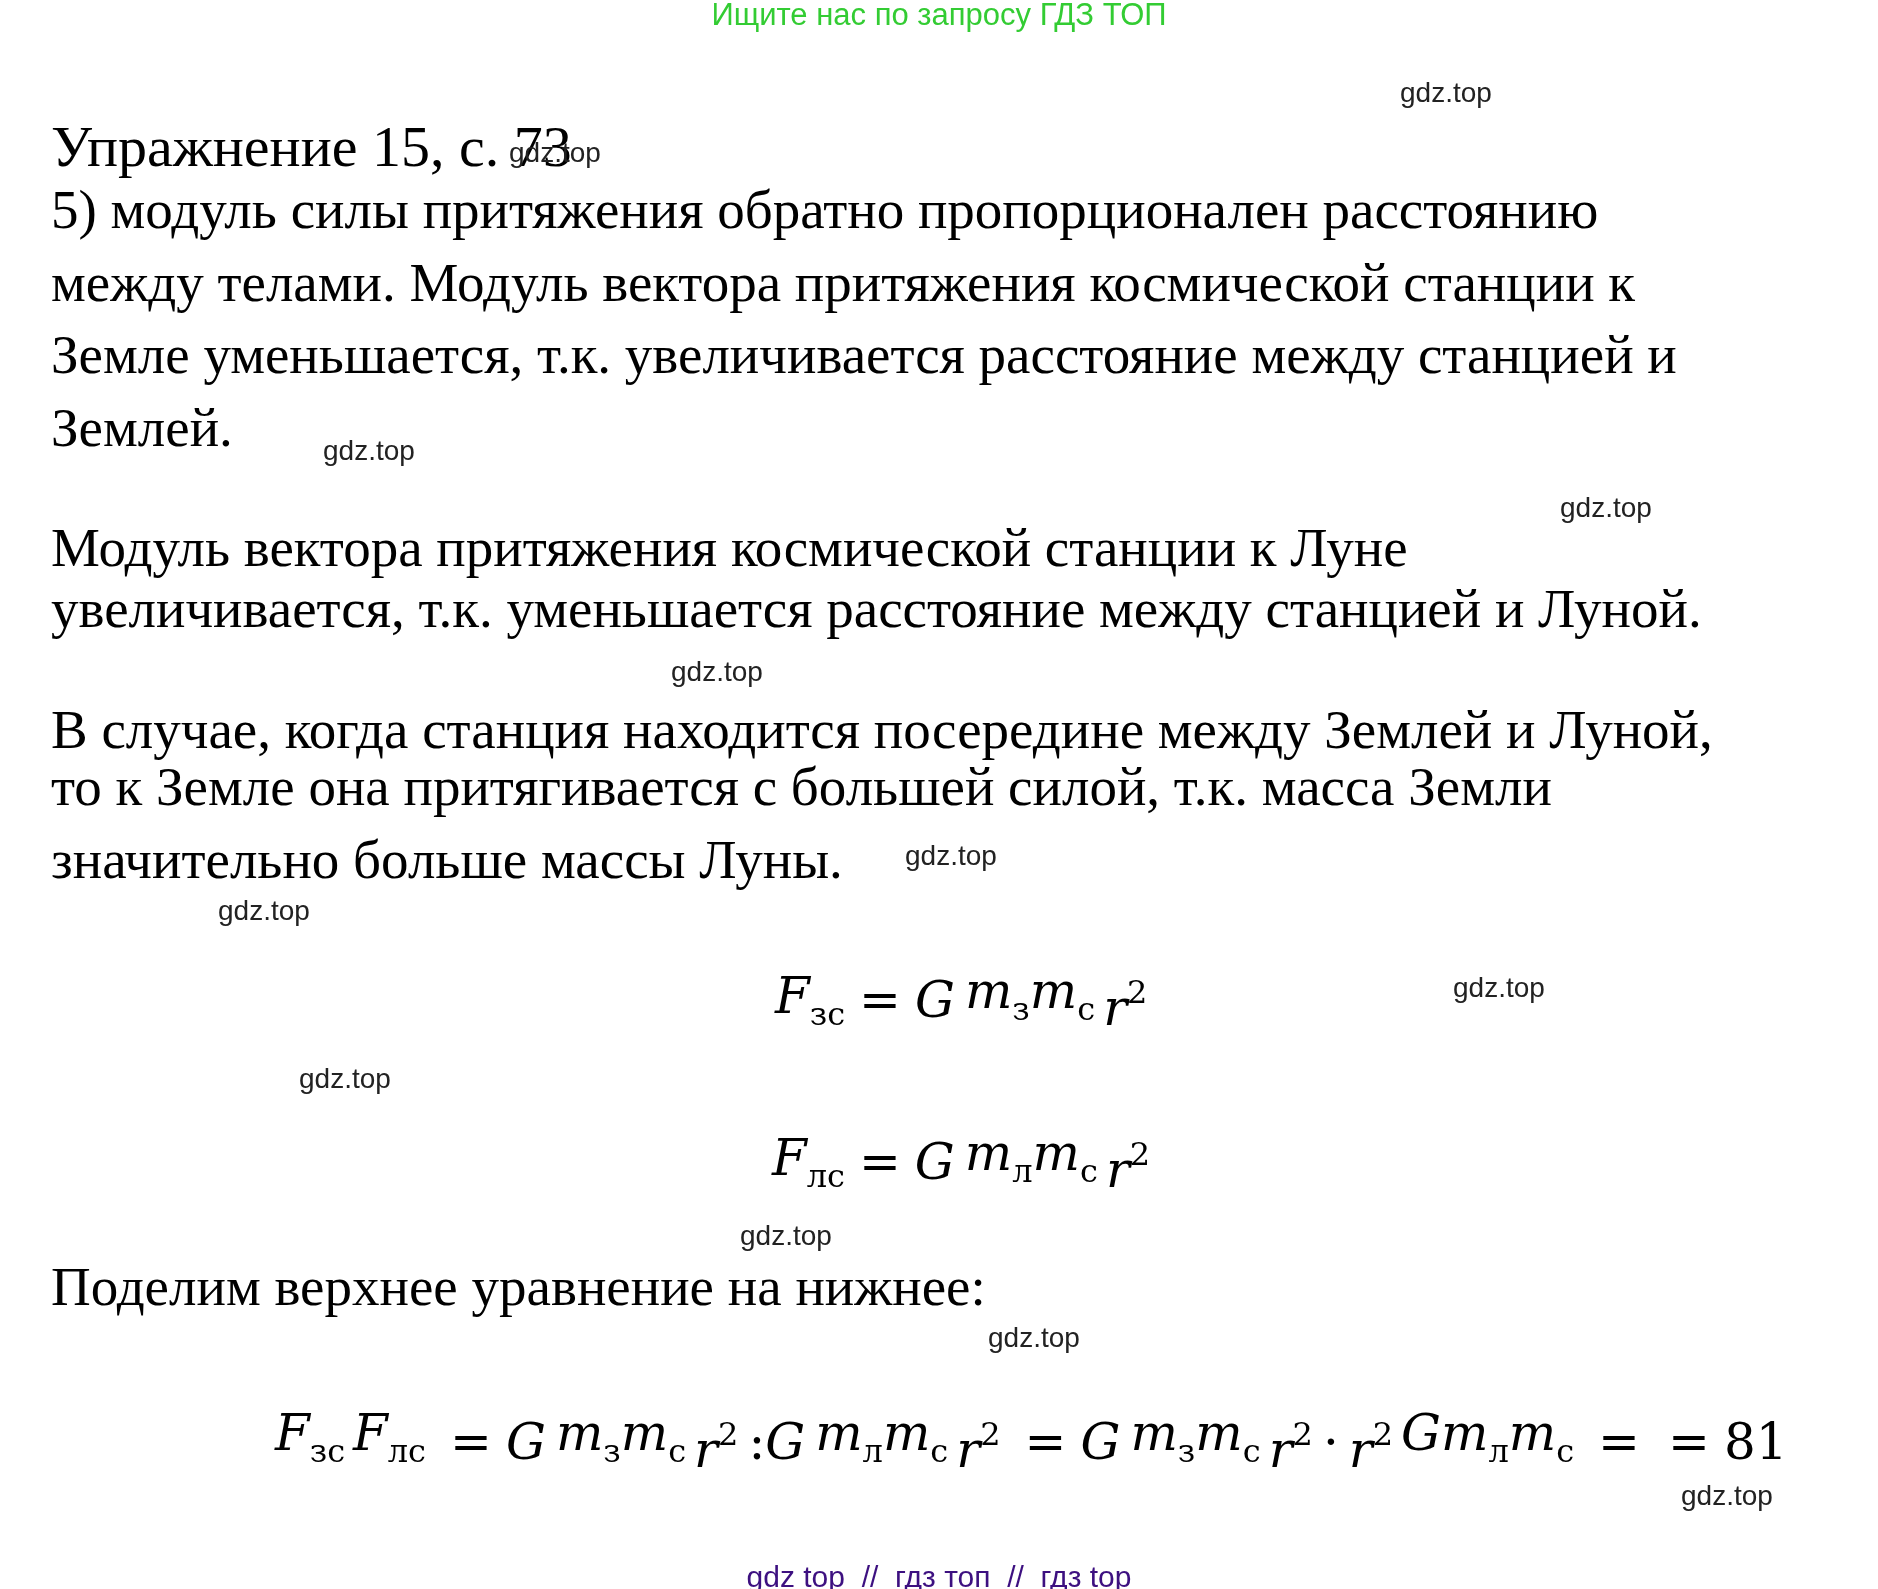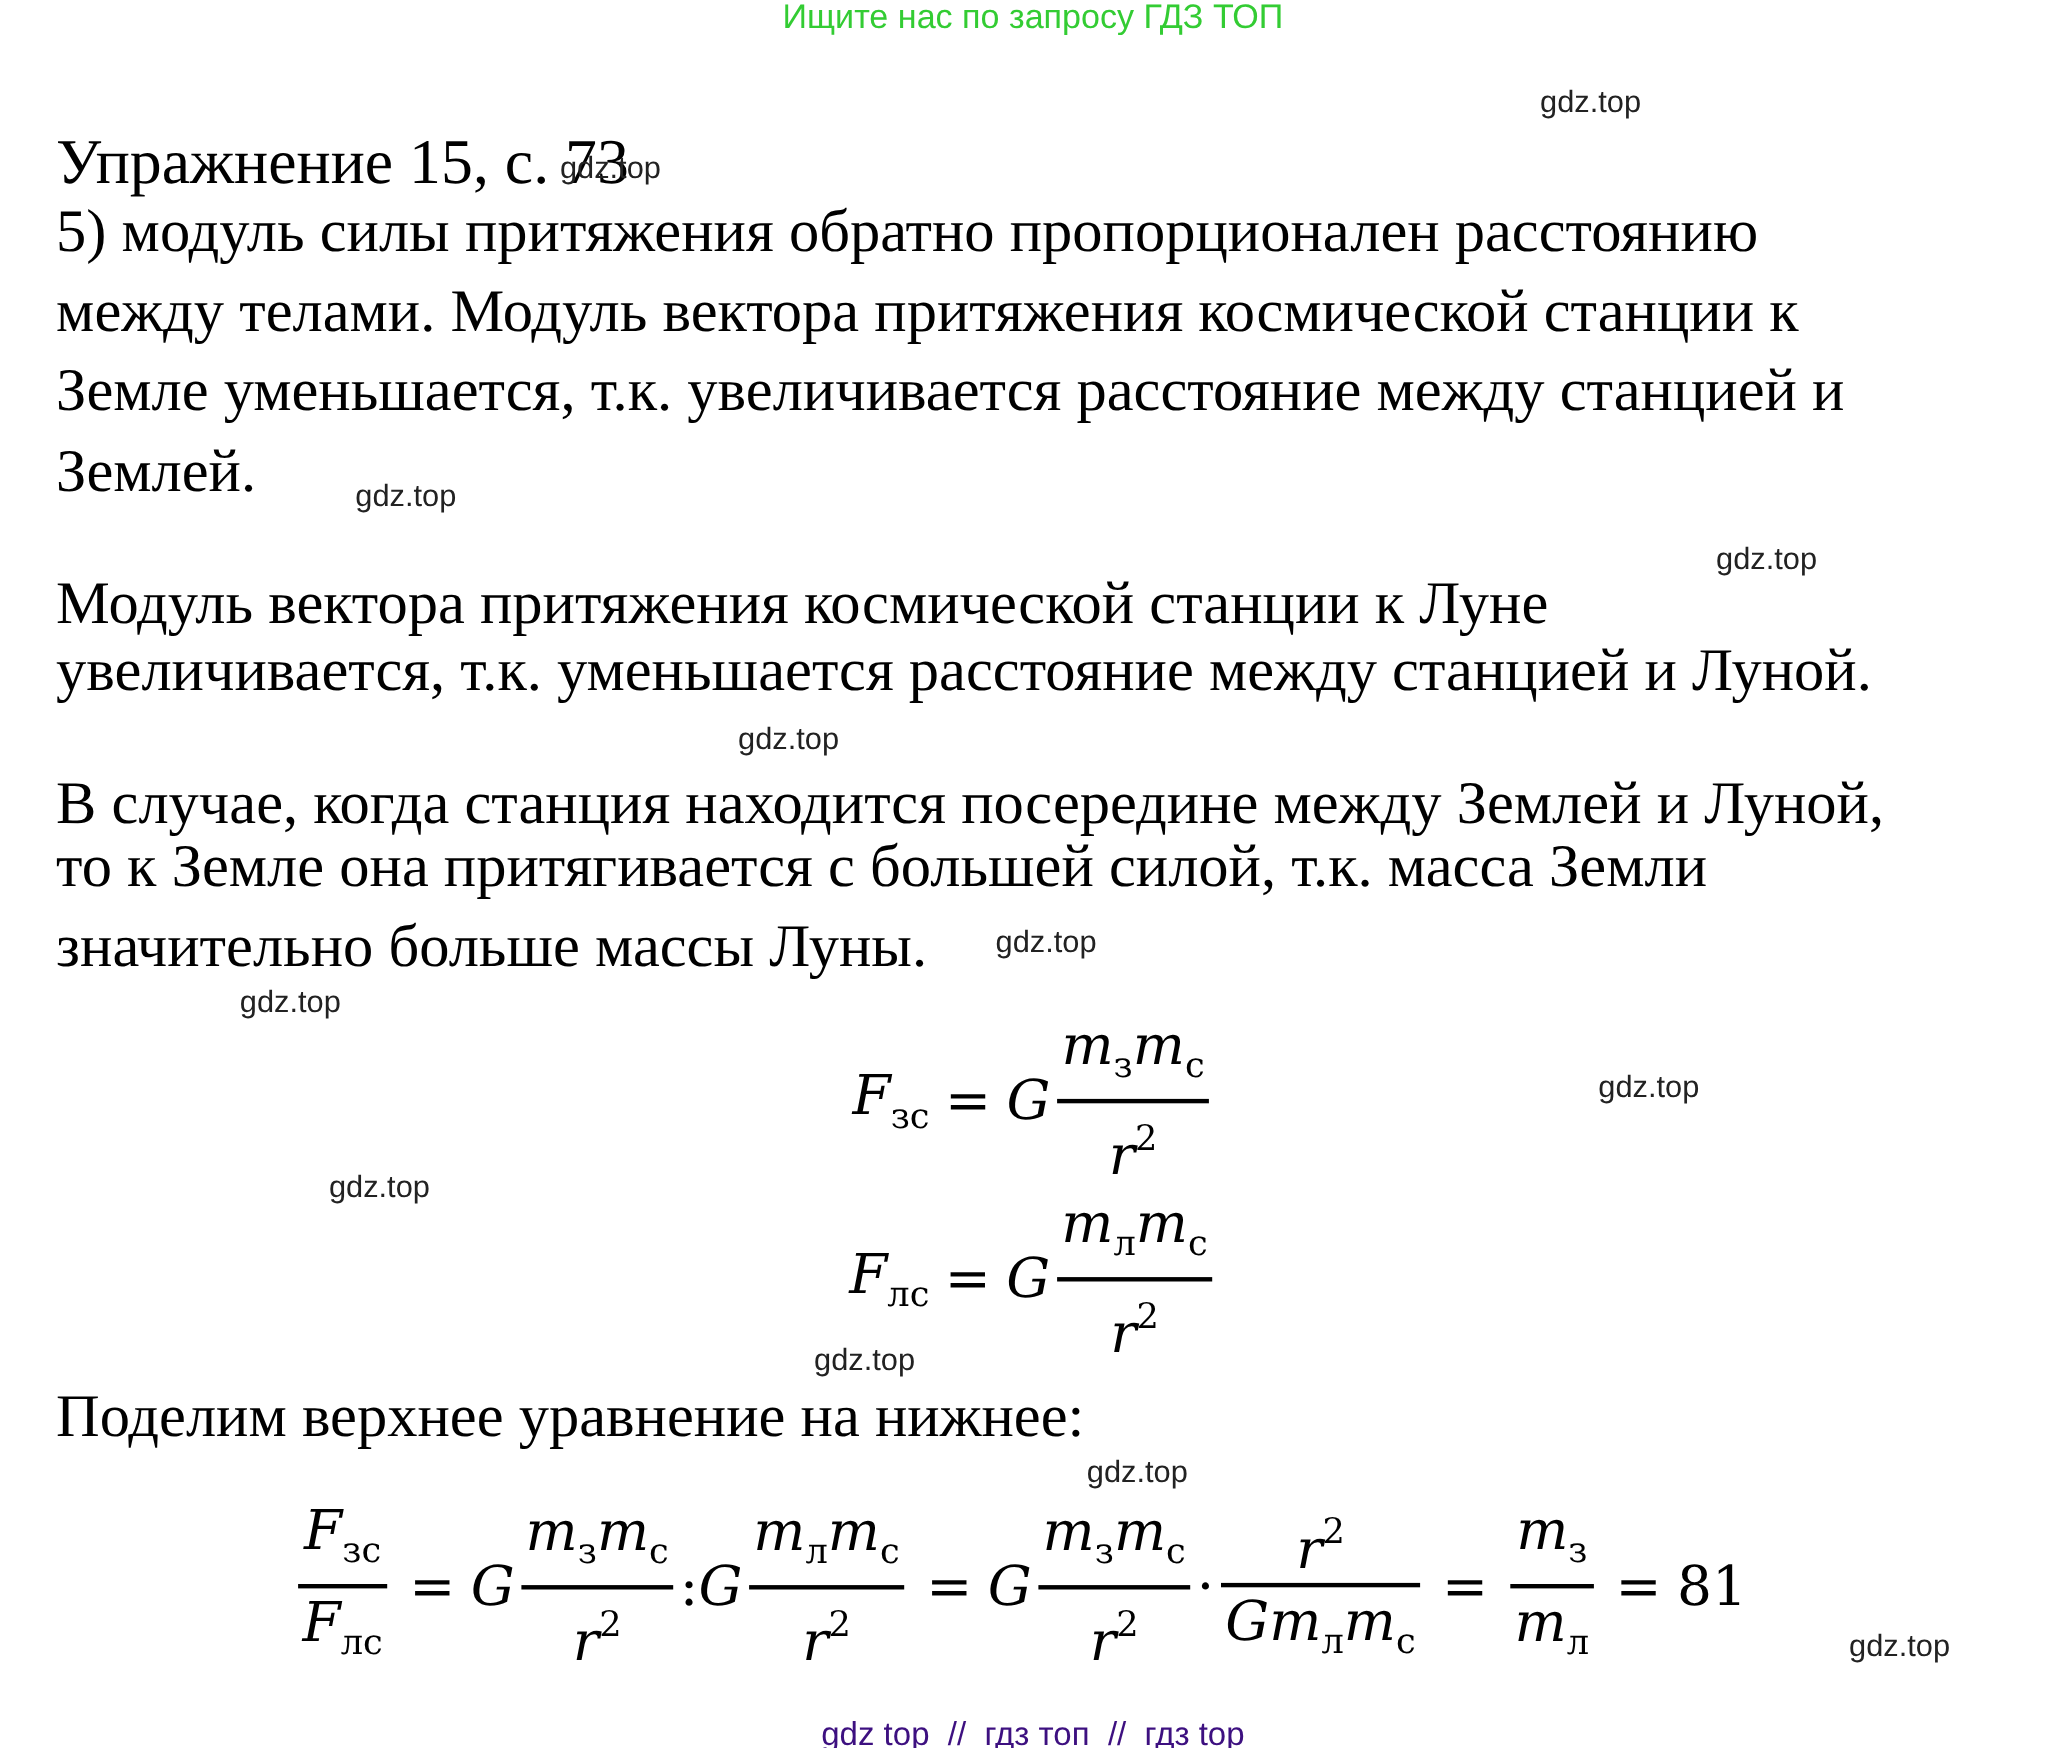--- a/index.html
+++ b/index.html
@@ -5,21 +5,21 @@
   html,body{margin:0;padding:0;background:#fff;}
   body{width:1878px;height:1589px;position:relative;overflow:hidden;}
   .abs{position:absolute;white-space:nowrap;}
   .promo{font-family:"Liberation Sans",sans-serif;font-size:31px;color:#33cc33;left:0;width:1878px;text-align:center;top:-3px;}
   .title{font-family:"Liberation Serif",serif;font-size:58px;color:#000;left:51px;top:70px;margin-top:43px;}
   .wm{font-family:"Liberation Sans",sans-serif;font-size:28px;color:#222;}
   .body-line{font-family:"Liberation Serif",serif;font-size:55px;color:#000;left:51px;}
   .math{font-family:"DejaVu Serif",serif;color:#000;font-size:50px;display:flex;align-items:center;}
   .math i{font-style:italic;}
   .sub{font-style:normal;font-size:32px;vertical-align:-12px;}
-  .frac{display:inline-flex;flex-direction:column;align-items:center;margin:0 6px;}
+  .frac{display:inline-flex;flex-direction:row;align-items:center;margin:0 6px;}
   .frac .num,.frac .den{padding:0 4px;line-height:62px;}
   .frac .bar{height:4px;background:#000;width:100%;}
   .op{margin:0 14px;}
   sup{font-size:32px;font-style:normal;vertical-align:22px;}
   .footer{font-family:"Liberation Sans",sans-serif;font-size:30px;color:#3d1080;left:0;width:1878px;text-align:center;top:1560px;}
 </style>
 </head>
 <body>
 
 <div class="abs promo">Ищите нас по запросу ГДЗ ТОП</div>
@@ -102,22 +102,17 @@
     <span class="bar"></span>
     <span class="den"><i>r</i><sup>2</sup></span>
   </span>
   <span>·</span>
   <span class="frac">
     <span class="num"><i>r</i><sup>2</sup></span>
     <span class="bar"></span>
     <span class="den"><i>G</i><i>m</i><span class="sub">л</span><i>m</i><span class="sub">с</span></span>
   </span>
   <span class="op">=</span>
-  <span class="frac">
-    <span class="num"><i>m</i><span class="sub">з</span></span>
-    <span class="bar"></span>
-    <span class="den"><i>m</i><span class="sub">л</span></span>
-  </span>
   <span class="op">=</span>
   <span>81</span>
 </div>
 
 <div class="abs footer" style="white-space:pre;">gdz top  //  гдз топ  //  гдз top</div>
 
 </body></html>

